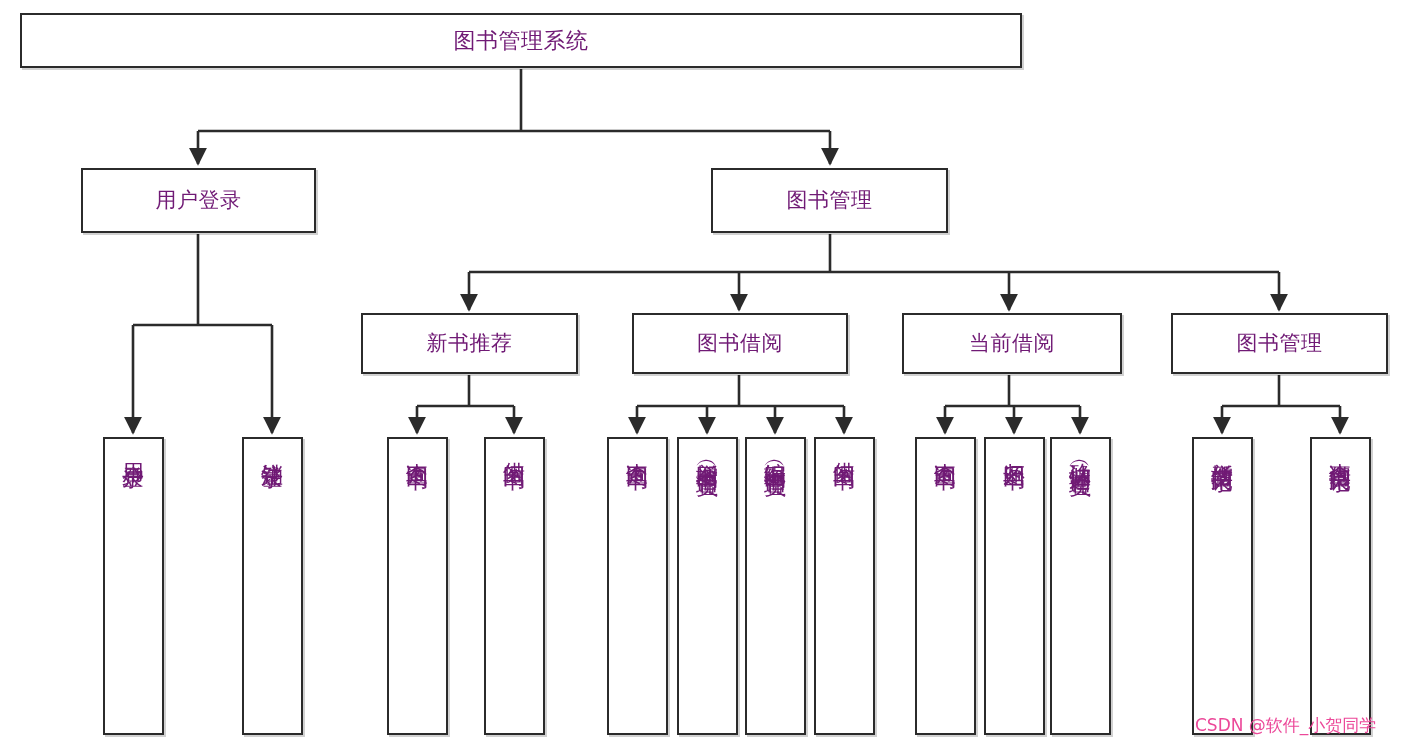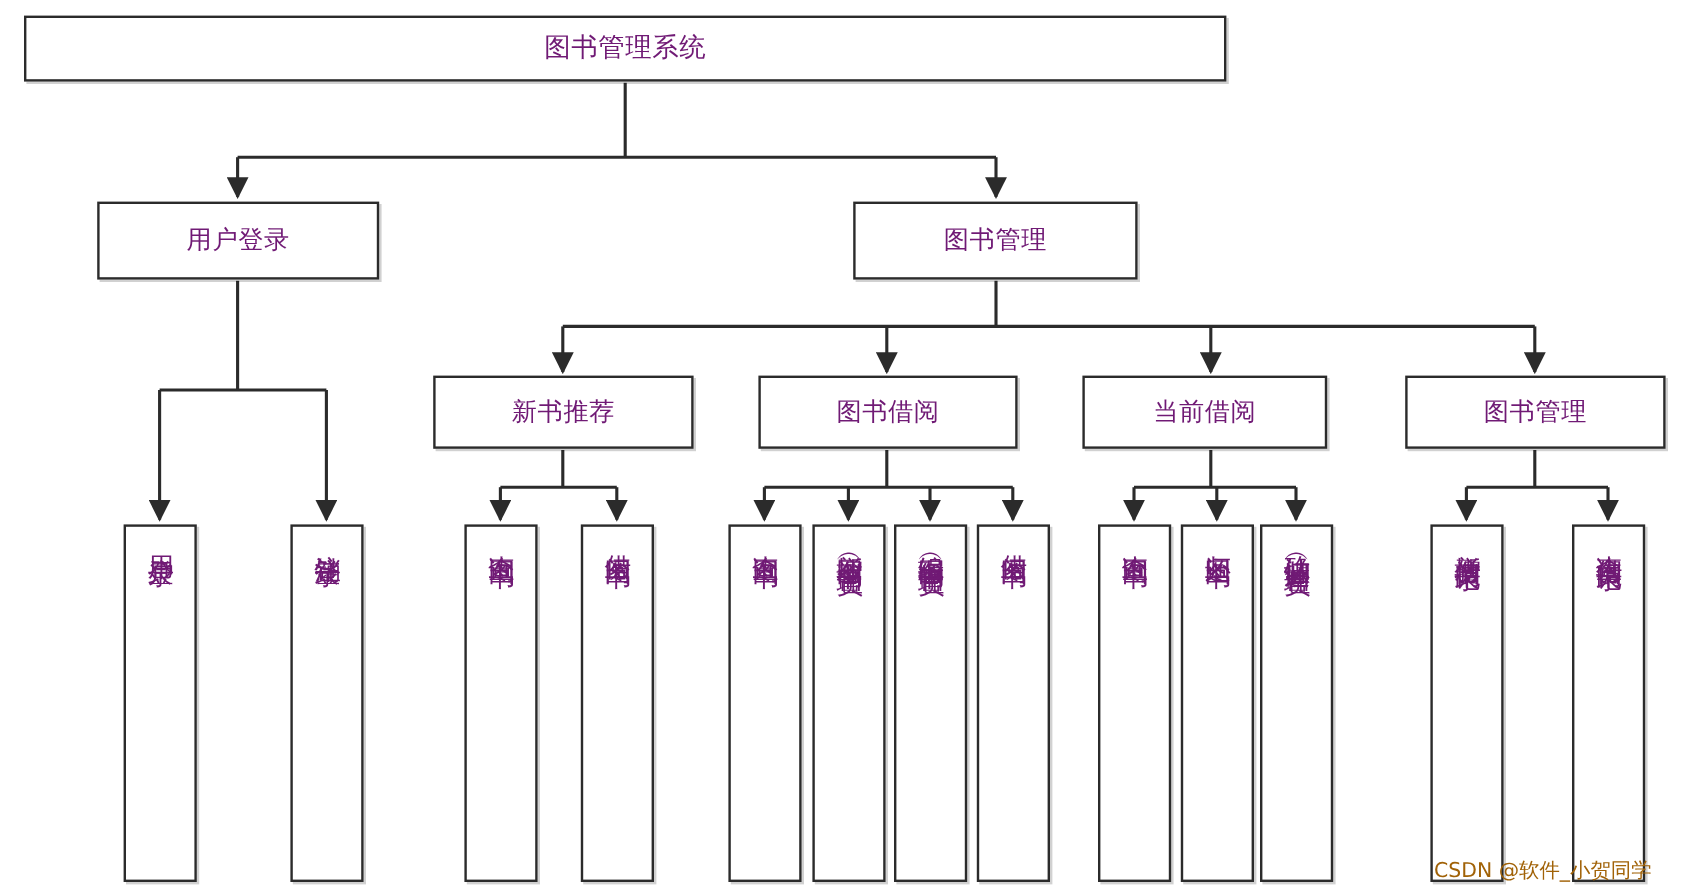--- a/index.html
+++ b/index.html
@@ -60,21 +60,21 @@
     line-height: 1.05;
     letter-spacing: 2px;
     white-space: nowrap;
   }
   .node.root .label { font-size: 22px; }
   #watermark {
     position: absolute;
     left: 1195px;
     top: 714px;
     font-size: 17px;
-    color: #a16207;
+    color: #ec4899;
     white-space: nowrap;
     z-index: 3;
     font-family: "DejaVu Sans", "Liberation Sans", sans-serif;
   }
 </style>
 </head>
 <body>
 
 <div id="canvas">
 
@@ -141,21 +141,21 @@
   </div>
 
   <div class="node horiz" style="left:632px; top:313px; width:216px; height:61px;">
     <span class="label">图书借阅</span>
   </div>
 
   <div class="node horiz" style="left:361px; top:313px; width:217px; height:61px;">
     <span class="label">新书推荐</span>
   </div>
 
-  <div class="node horiz" style="left:902px; top:313px; width:204px; height:61px;">
+  <div class="node horiz" style="left:902px; top:313px; width:220px; height:61px;">
     <span class="label">当前借阅</span>
   </div>
 
   <div class="node horiz" style="left:1171px; top:313px; width:217px; height:61px;">
     <span class="label">图书管理</span>
   </div>
 
   <div class="node vert" style="left:103px; top:437px; width:61px; height:298px;">
     <span class="label">用户登录</span>
   </div>

